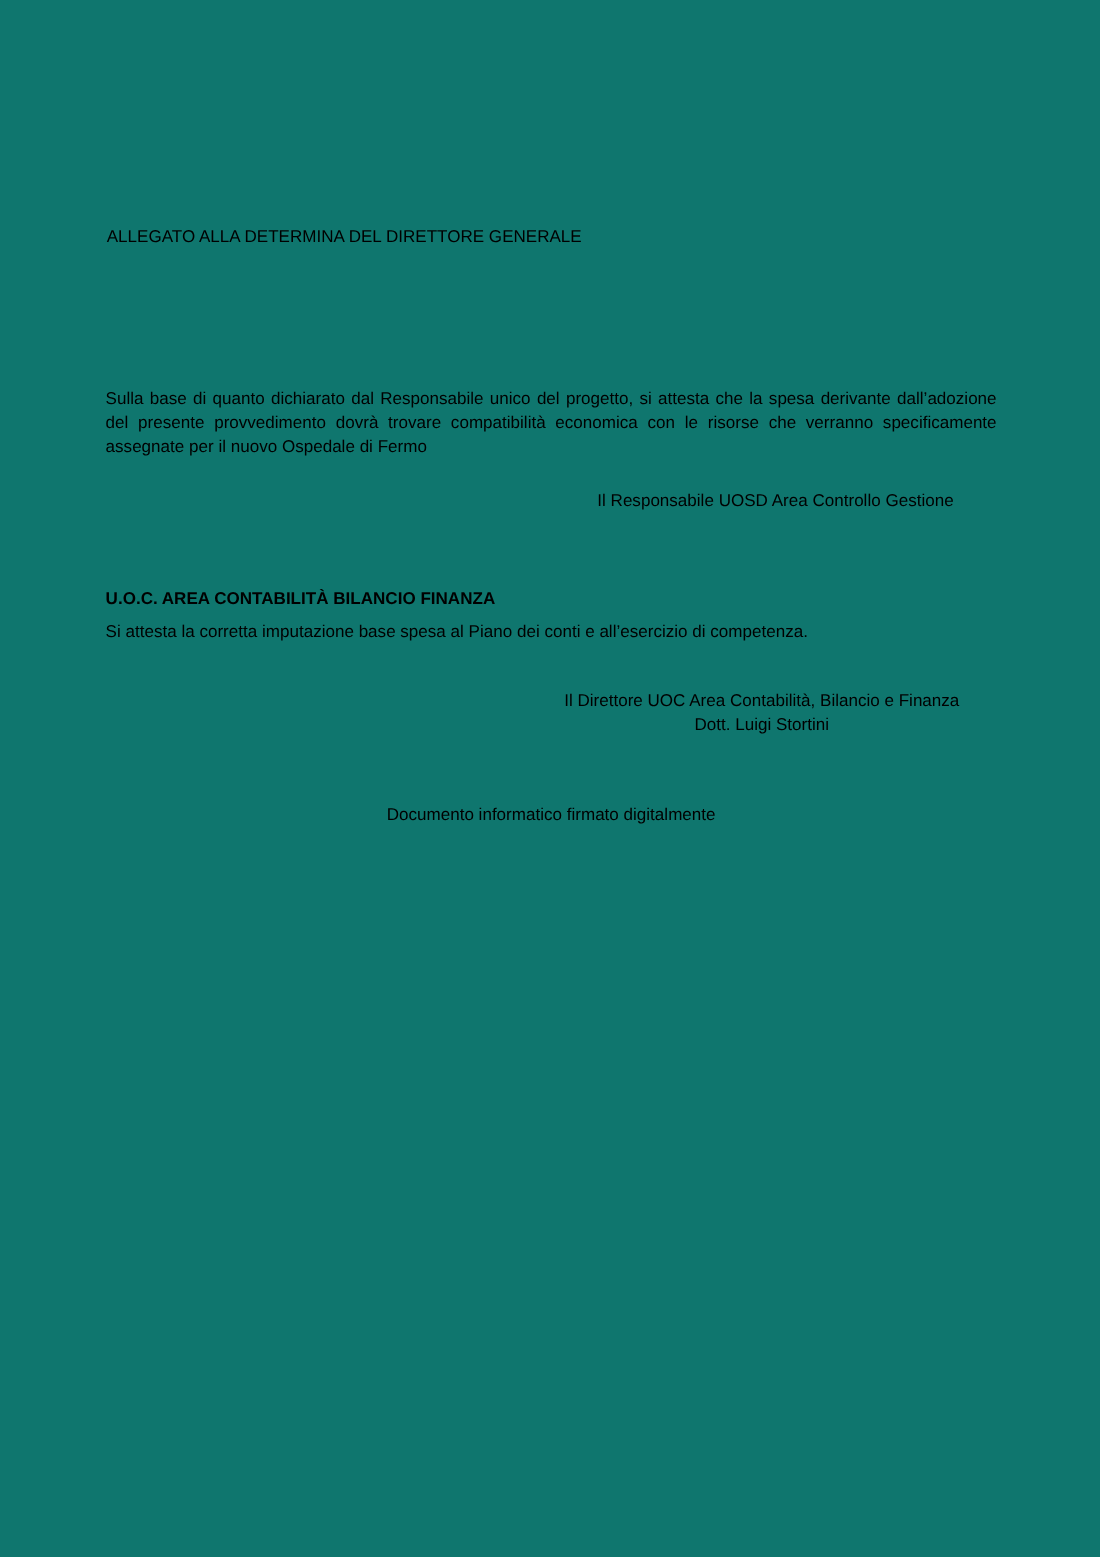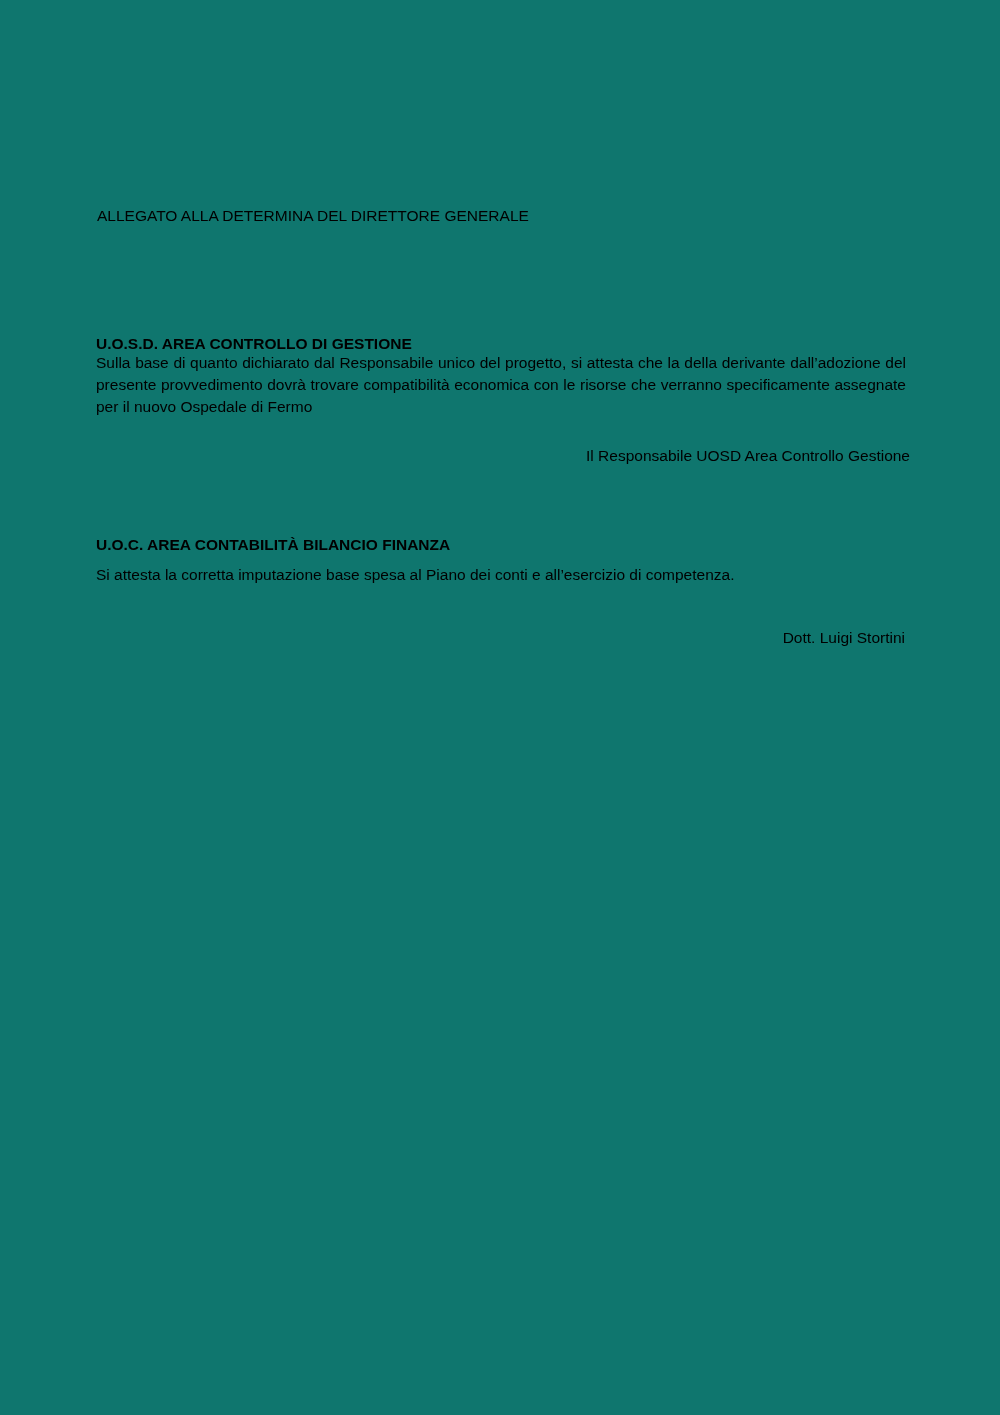--- a/index.html
+++ b/index.html
@@ -17,39 +17,40 @@
     line-height: 22px;
     color: #000000;
     overflow: hidden;
   }
   .abs { position: absolute; }
   .bold { font-weight: bold; }
   .justified {
     text-align: justify;
     text-justify: inter-word;
   }
-  .centered { text-align: right; }
+  .centered { text-align: center; }
 </style>
 </head>
 <body>
 
 <div class="page">
 
   <div class="abs" style="left:97px; top:205px;">ALLEGATO ALLA DETERMINA DEL DIRETTORE GENERALE</div>
 
-  <div class="abs bold" style="left:96px; top:333px;">U.O.S.D. AREA CONTROLLO DI GESTIONE</div>
 
-  <div class="abs justified" style="left:96px; top:352px; width:810px;">Sulla base di quanto dichiarato dal Responsabile unico del progetto, si attesta che la della derivante dall’adozione del presente provvedimento dovrà trovare compatibilità economica con le risorse che verranno specificamente assegnate per il nuovo Ospedale di Fermo</div>
+  <div class="abs justified" style="left:96px; top:352px; width:810px;">Sulla base di quanto dichiarato dal Responsabile unico del progetto, si attesta che la spesa derivante dall’adozione del presente provvedimento dovrà trovare compatibilità economica con le risorse che verranno specificamente assegnate per il nuovo Ospedale di Fermo</div>
 
   <div class="abs centered" style="left:500px; top:445px; width:410px;">
     <div>Il Responsabile UOSD Area Controllo Gestione</div>
   </div>
 
   <div class="abs bold" style="left:96px; top:534px;">U.O.C. AREA CONTABILITÀ BILANCIO FINANZA</div>
 
   <div class="abs" style="left:96px; top:564px; width:860px;">Si attesta la corretta imputazione base spesa al Piano dei conti e all’esercizio di competenza.</div>
 
   <div class="abs centered" style="left:480px; top:627px; width:425px;">
+    <div>Il Direttore UOC Area Contabilità, Bilancio e Finanza</div>
     <div>Dott. Luigi Stortini</div>
   </div>
 
+  <div class="abs centered" style="left:96px; top:730px; width:810px;">Documento informatico firmato digitalmente</div>
 
 </div>
 
 </body></html>

